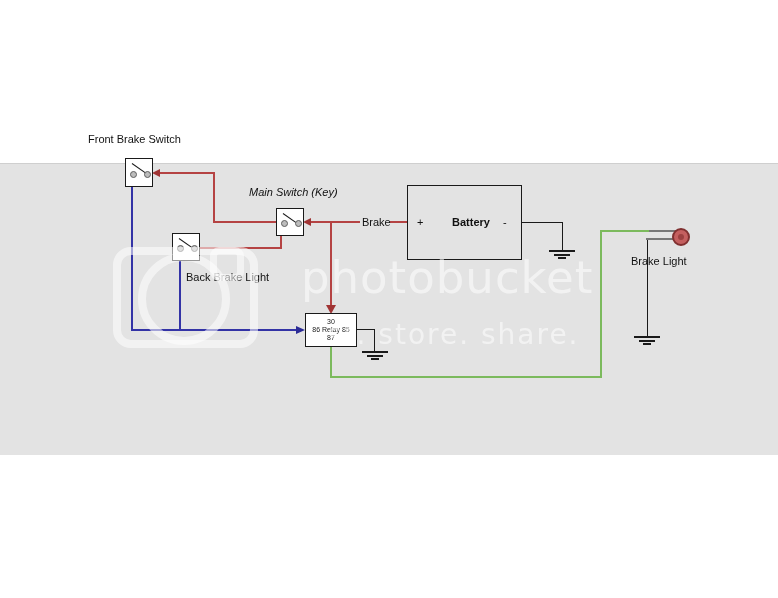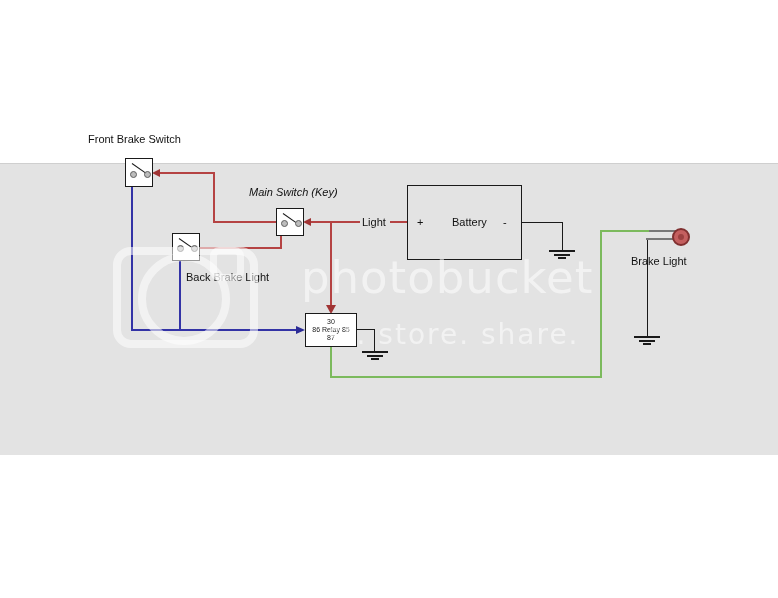--- a/index.html
+++ b/index.html
@@ -146,38 +146,38 @@
 </div>
 
 <div class="switchbox z5" style="left:172px;top:233px;">
   <div class="lever" style="left:6px;top:4px;"></div>
   <div class="term" style="left:4px;top:11px;"></div>
   <div class="term" style="left:18px;top:11px;"></div>
 </div>
 
 <div class="batterybox z5">
   <span style="left:9px;top:30px;">+</span>
-  <span style="left:44px;top:30px;">Battery</span>
+  <span style="left:44px;top:30px;font-weight:bold;">Battery</span>
   <span style="left:95px;top:30px;">-</span>
 </div>
 
 <div class="relaybox z5">
   <span>30</span>
   <span>86 Relay 85</span>
   <span>87</span>
 </div>
 
 <div class="bulb z5">
     <i></i>
   </div>
 
 <div class="lbl" style="left:88px;top:133px;">Front Brake Switch</div>
 <div class="lbl" style="left:249px;top:186px;font-style:italic;">Main Switch (Key)</div>
 <div class="lbl" style="left:186px;top:271px;">Back Brake Light</div>
-<div class="lbl" style="left:362px;top:216px;">Light</div>
+<div class="lbl" style="left:362px;top:216px;">Brake</div>
 <div class="lbl z10" style="left:631px;top:255px;text-align:right;">Brake Light</div>
 
 <div class="cam">
   <div class="lens"></div>
   <div class="finder"></div>
 </div>
 <div class="wm wm-brand">photobucket</div>
 <div class="wm wm-tag">st. store. share.</div>
 
 </body></html>

